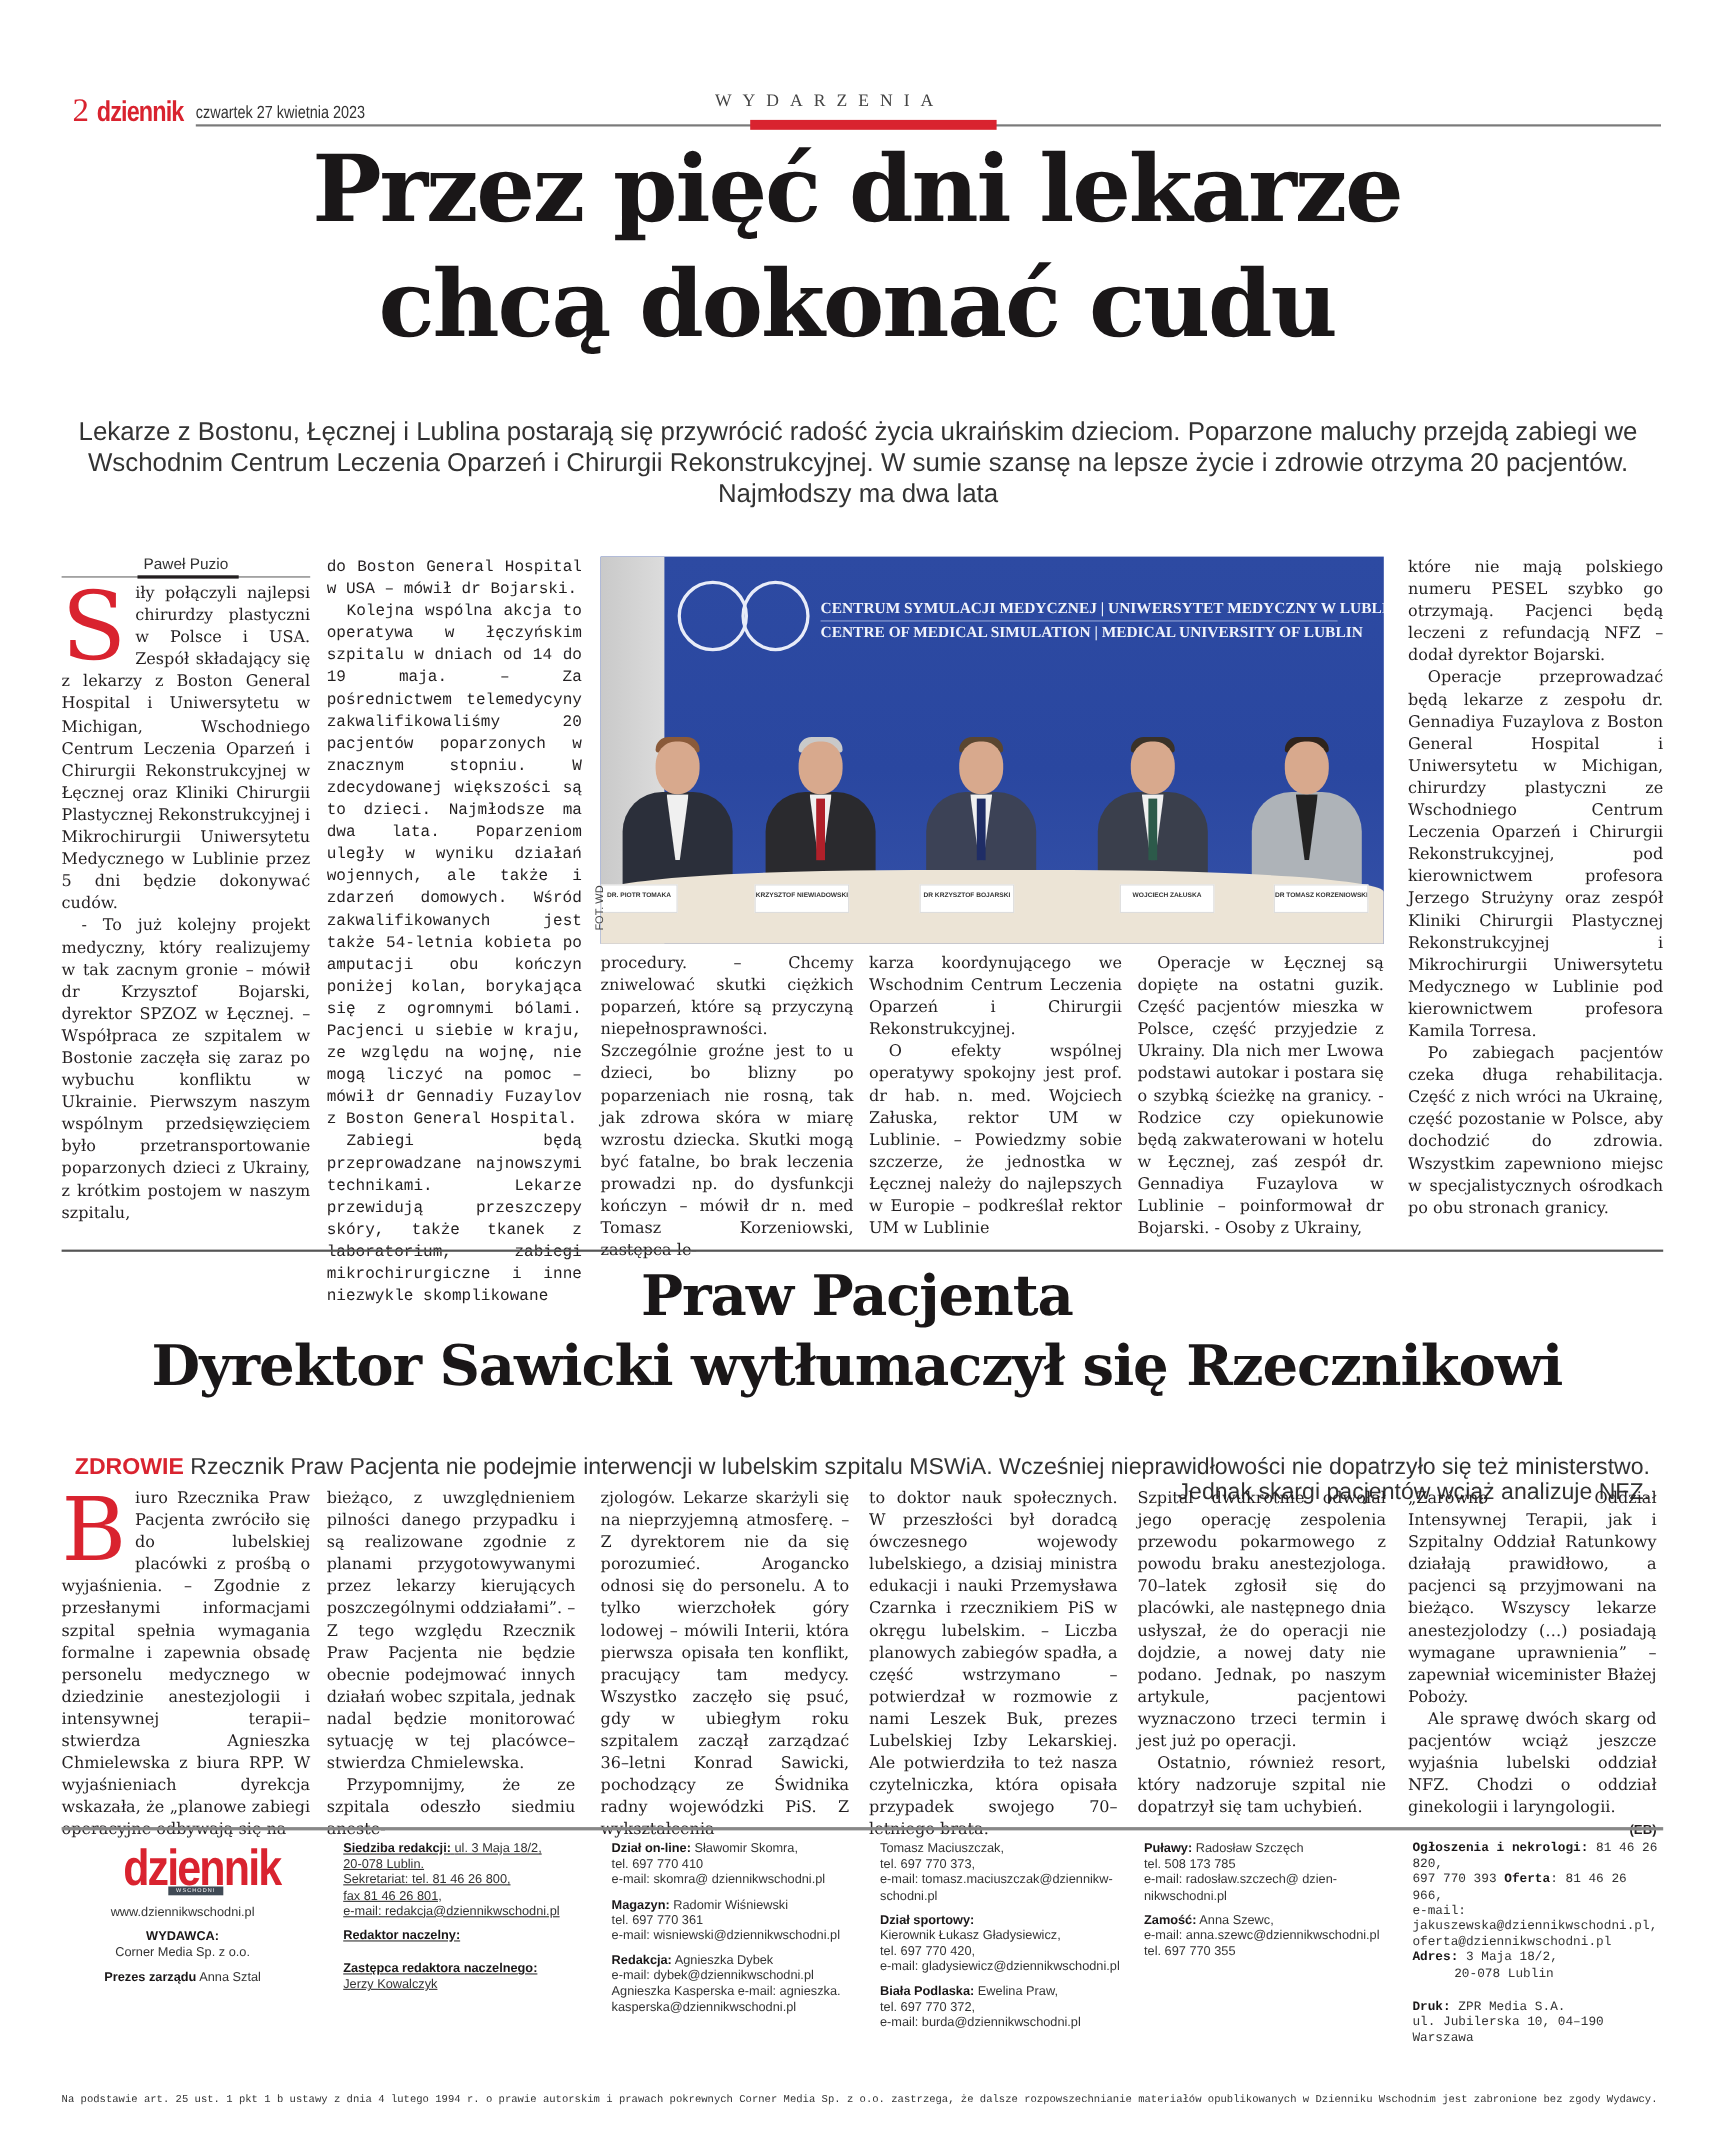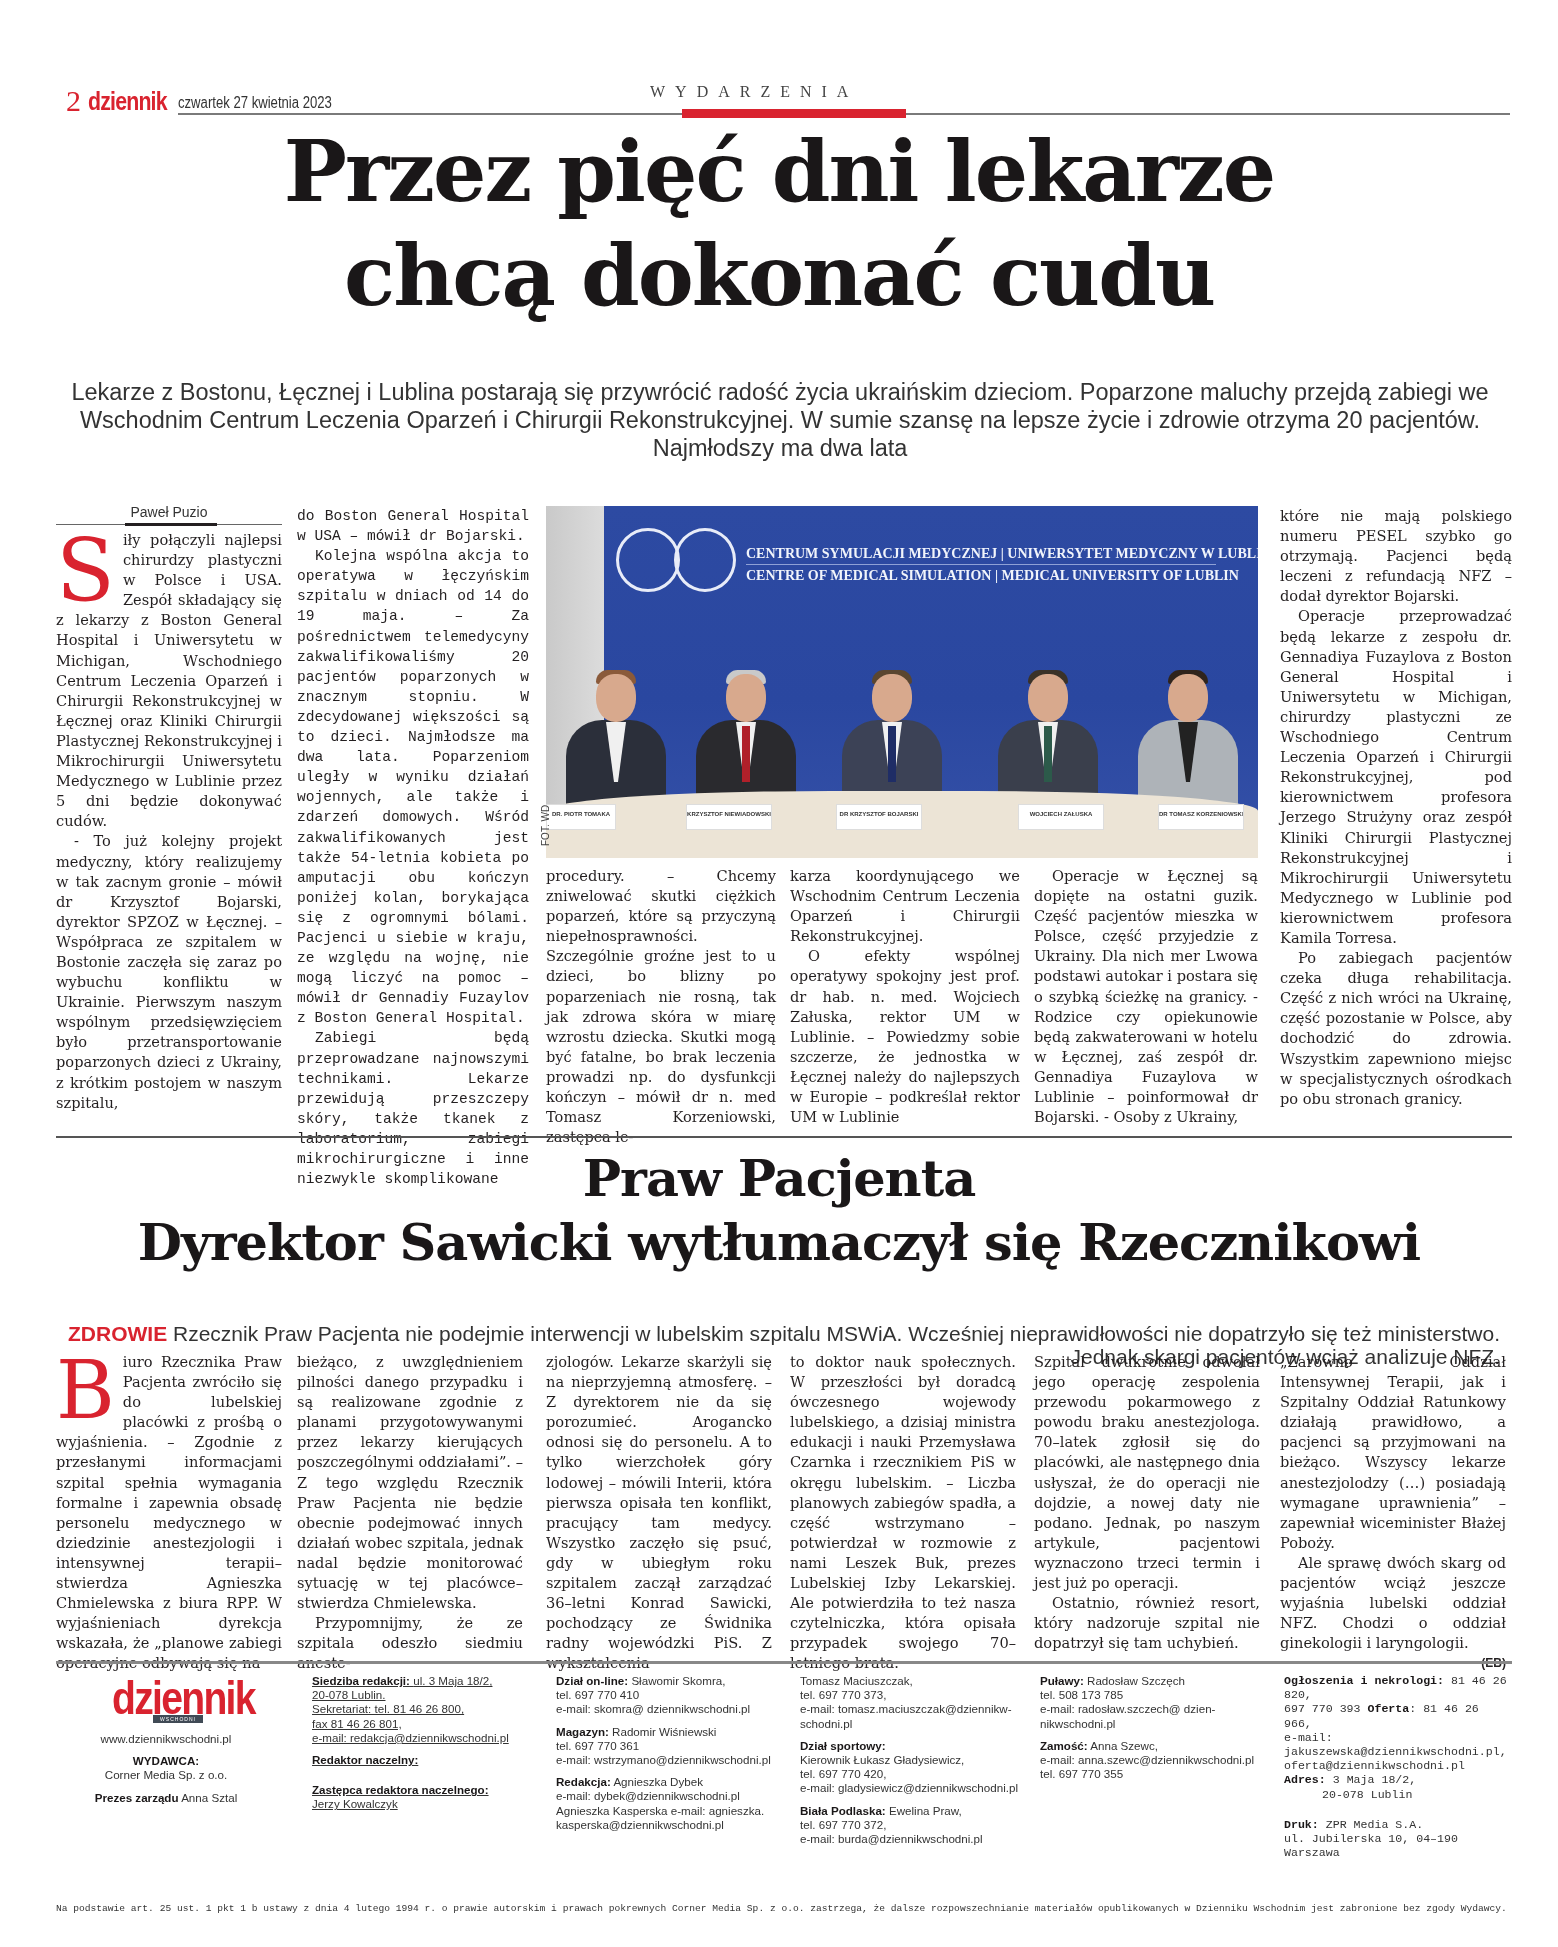--- a/index.html
+++ b/index.html
@@ -234,21 +234,21 @@
   <div>Jerzy Kowalczyk</div>
 </div>
 
 <div class="foot" style="left:556px; top:1674px; width:216px;">
   <div><b>Dział on-line:</b> <span>Sławomir Skomra,</span></div>
   <div>tel. 697 770 410</div>
   <div>e-mail: skomra@ dziennikwschodni.pl</div>
   <div class="gap"></div>
   <div><b>Magazyn:</b> <span>Radomir Wiśniewski</span></div>
   <div>tel. 697 770 361</div>
-  <div>e-mail: wstrzymano@dziennikwschodni.pl</div>
+  <div>e-mail: wisniewski@dziennikwschodni.pl</div>
   <div class="gap"></div>
   <div><b>Redakcja:</b> <span>Agnieszka Dybek</span></div>
   <div>e-mail: dybek@dziennikwschodni.pl</div>
   <div>Agnieszka Kasperska e-mail: agnieszka.</div>
   <div>kasperska@dziennikwschodni.pl</div>
 </div>
 
 <div class="foot" style="left:800px; top:1674px; width:220px;">
   <div>Tomasz Maciuszczak,</div>
   <div>tel. 697 770 373,</div>

